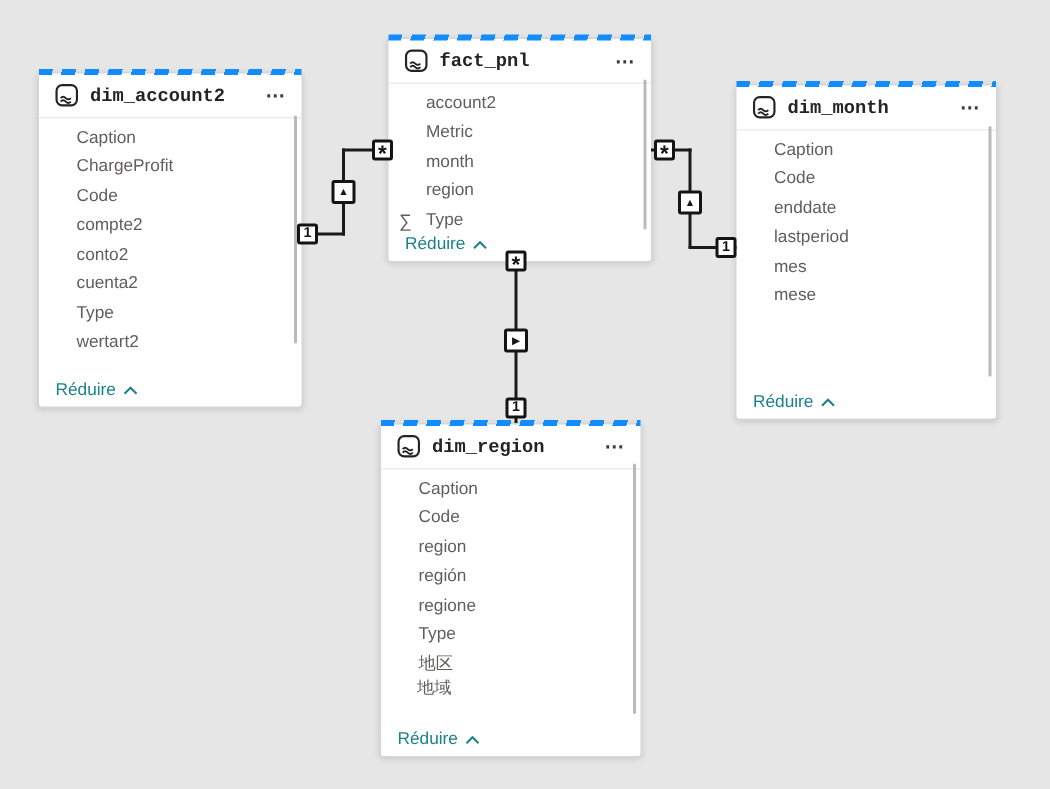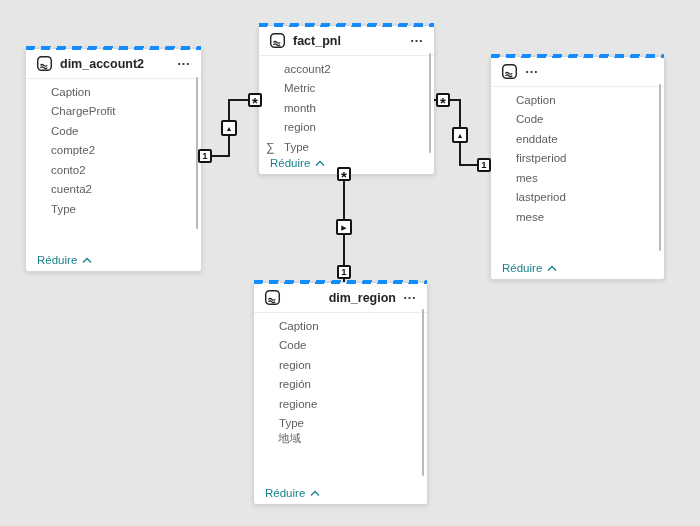--- a/index.html
+++ b/index.html
@@ -11,33 +11,33 @@
   
   .card{
     position:absolute; background:#ffffff;
     border:1px solid #d6d6d6; border-radius:3px;
     box-shadow:0 1px 4px rgba(0,0,0,.13);
     z-index:2; box-sizing:border-box;
   }
   .c0{left:25px;  top:48px;  width:177px; height:224px;}
   .c1{left:258px; top:25px;  width:177px; height:150px;}
   .c2{left:490px; top:56px;  width:175px; height:224px;}
-  .c3{left:253px; top:282px; width:175px; height:223px;text-align:right;}
+  .c3{left:253px; top:282px; width:175px; height:223px;}
   .dash-top{
     position:absolute; top:-3px; left:0px; right:0px; height:4px; z-index:6;
     background:repeating-linear-gradient(105deg,#118dff 0 9px, rgba(0,0,0,0) 9px 15px);
   }
   .card-header{
     display:flex; align-items:center; height:29px; padding:0 10px 0 10px;
     border-bottom:1px solid #ececec; gap:7px;
   }
   .tbl-icon{display:flex; align-items:center; flex:0 0 auto;}
   .card-title{
     flex:1 1 auto; font-size:12.5px; font-weight:bold; color:#252423;
-    white-space:nowrap; overflow:hidden;
+    white-space:nowrap; overflow:hidden;font-family:Liberation Mono, monospace;
   }
   .more{
     flex:0 0 auto; color:#3b3a39; font-size:13px; font-weight:bold;
     letter-spacing:1px; cursor:pointer; line-height:1;
   }
   .fields{position:relative; overflow:hidden; padding-top:3px;}
   .c0 .fields,.c2 .fields{height:158px;}
   .c1 .fields{height:101px;}
   .c3 .fields{height:162px;}
   .field-row{
@@ -151,20 +151,24 @@
         </div>
         <div class="field-row">
 
           <span class="field-label">cuenta2</span>
         </div>
         <div class="field-row">
 
           <span class="field-label">Type</span>
         </div>
         <div class="field-row">
+
+          <span class="field-label">wertart2</span>
+        </div>
+        <div class="field-row">
           
           
         </div>
       </div>
     <div class="footer">
       <span>Réduire</span>
       <svg class="chev" width="10" height="7" viewBox="0 0 10 7">
           <path d="M1 5.5 L5 1.5 L9 5.5" stroke="#1a808a" fill="none" stroke-width="1.3"></path>
         </svg>
     </div>
@@ -219,47 +223,44 @@
   <div class="card c2">
     <div class="dash-top"></div>
     <div class="card-header">
       <span class="tbl-icon">
         <svg width="17" height="17" viewBox="0 0 20 20">
             <rect x="2" y="2" width="16" height="16" rx="4.5" fill="none" stroke="#252423" stroke-width="1.7"></rect>
             <path d="M5.2 12.2 q2 -2 4 0 t4 0" fill="none" stroke="#252423" stroke-width="1.5"></path>
             <path d="M5.2 15 q2 -2 4 0 t4 0" fill="none" stroke="#252423" stroke-width="1.5"></path>
           </svg>
       </span>
+      <span class="card-title">dim_month</span>
       <span class="more">⋯</span>
     </div>
     <div class="fields">
 
         <div class="field-row">
 
           <span class="field-label">Caption</span>
         </div>
         <div class="field-row">
 
           <span class="field-label">Code</span>
         </div>
         <div class="field-row">
 
           <span class="field-label">enddate</span>
         </div>
         <div class="field-row">
 
-          <span class="field-label">firstperiod</span>
+          <span class="field-label">lastperiod</span>
         </div>
         <div class="field-row">
 
           <span class="field-label">mes</span>
-        </div>
-        <div class="field-row">
-
-          <span class="field-label">lastperiod</span>
         </div>
         <div class="field-row">
 
           <span class="field-label">mese</span>
         </div>
         <div class="field-row">
           
           
         </div>
       </div>
@@ -304,20 +305,24 @@
           <span class="field-label">región</span>
         </div>
         <div class="field-row">
 
           <span class="field-label">regione</span>
         </div>
         <div class="field-row">
 
           <span class="field-label">Type</span>
         </div>
+        <div class="field-row">
+
+          <span class="field-label">地区</span>
+        </div>
         <div class="field-row clipped">
 
           <span class="field-label">地域</span>
         </div>
       </div>
     <div class="footer">
       <span>Réduire</span>
       <svg class="chev" width="10" height="7" viewBox="0 0 10 7">
           <path d="M1 5.5 L5 1.5 L9 5.5" stroke="#1a808a" fill="none" stroke-width="1.3"></path>
         </svg>

